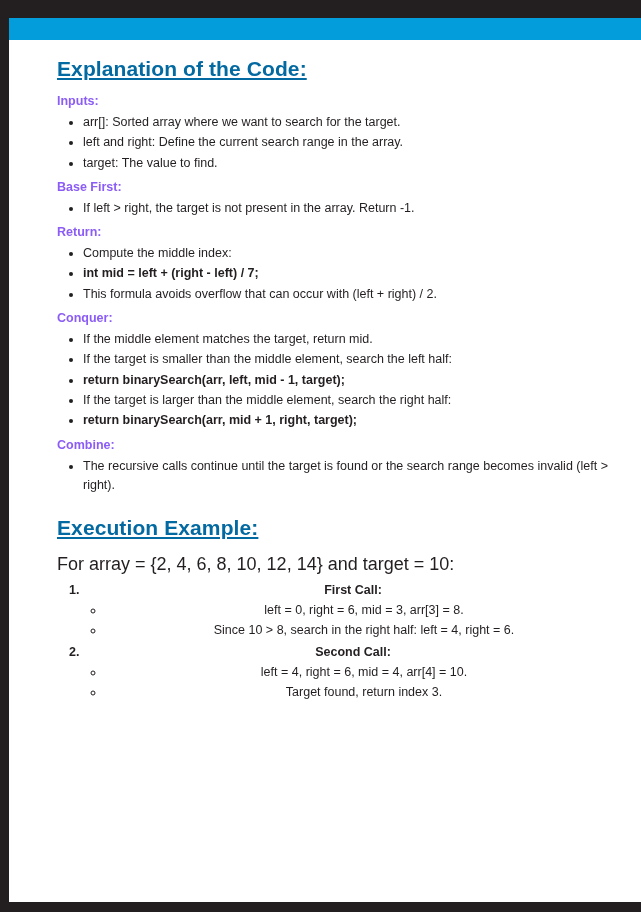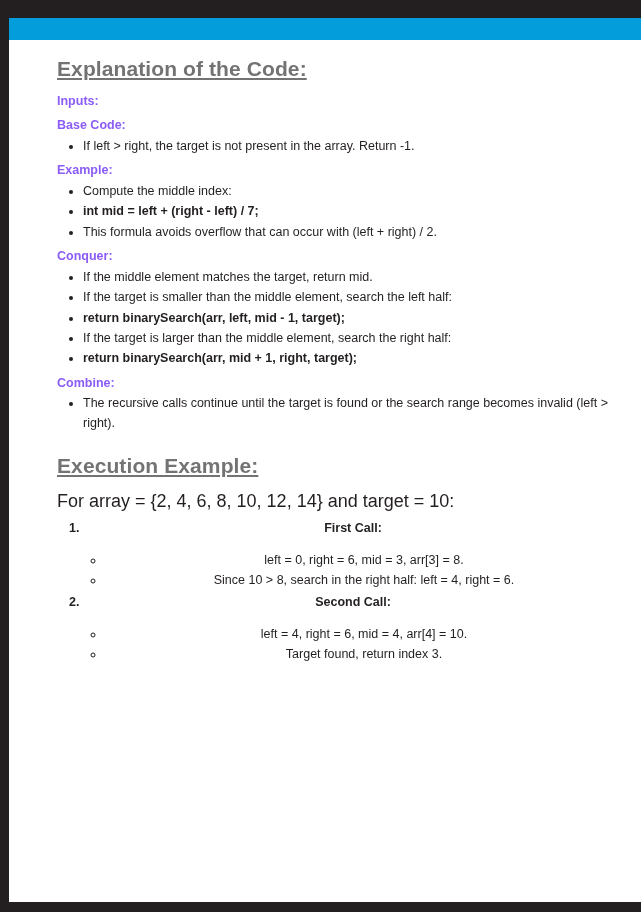--- a/index.html
+++ b/index.html
@@ -58,21 +58,21 @@
     top: 48px;
     left: 9px;
     width: 632px;
     padding: 0 18px 0 48px;
     box-sizing: border-box;
   }
   h1.section-title {
     font-size: 21px;
     line-height: 1.25;
     font-weight: bold;
-    color: #737373;
+    color: #0369a1;
     text-decoration: underline;
     margin: 8px 0 10px 0;
     letter-spacing: 0.1px;
   }
   h1.section-title.second {
     margin-top: 20px;
     margin-bottom: 8px;
   }
   .label {
     font-size: 12.5px;
@@ -106,21 +106,21 @@
     list-style-type: decimal;
     text-align: center;
   }
   ol.steps > li {
     font-size: 12.5px;
     font-weight: bold;
     line-height: 1.6;
     margin-bottom: 0px;
   }
   ul.subbullets {
-    margin: 12px 0 2px 0;
+    margin: 0 0 2px 0;
     padding-left: 22px;
     list-style-type: circle;
     font-weight: normal;
   }
   ul.subbullets li {
     font-size: 12.5px;
     font-weight: normal;
     line-height: 1.6;
   }
 </style>
@@ -133,31 +133,36 @@
   <div class="left-dark-rail"></div>
   <div class="bottom-dark-bar"></div>
   <div class="blue-band"></div>
 
   <div class="content">
 
     <h1 class="section-title">Explanation of the Code:</h1>
 
     <div>
       <div class="label">Inputs:</div>
-    </div>
-
-    <div>
-      <div class="label">Base Code:</div>
+      <ul class="bullets">
+        <li>arr[]: Sorted array where we want to search for the target.</li>
+        <li>left and right: Define the current search range in the array.</li>
+        <li>target: The value to find.</li>
+      </ul>
+    </div>
+
+    <div>
+      <div class="label">Base First:</div>
       <ul class="bullets">
         <li>If left &gt; right, the target is not present in the array. Return -1.</li>
       </ul>
     </div>
 
     <div>
-      <div class="label">Example:</div>
+      <div class="label">Return:</div>
       <ul class="bullets">
         <li>Compute the middle index:</li>
         <li class="bold">int mid = left + (right - left) / 7;</li>
         <li>This formula avoids overflow that can occur with (left + right) / 2.</li>
       </ul>
     </div>
 
     <div>
       <div class="label">Conquer:</div>
       <ul class="bullets">

